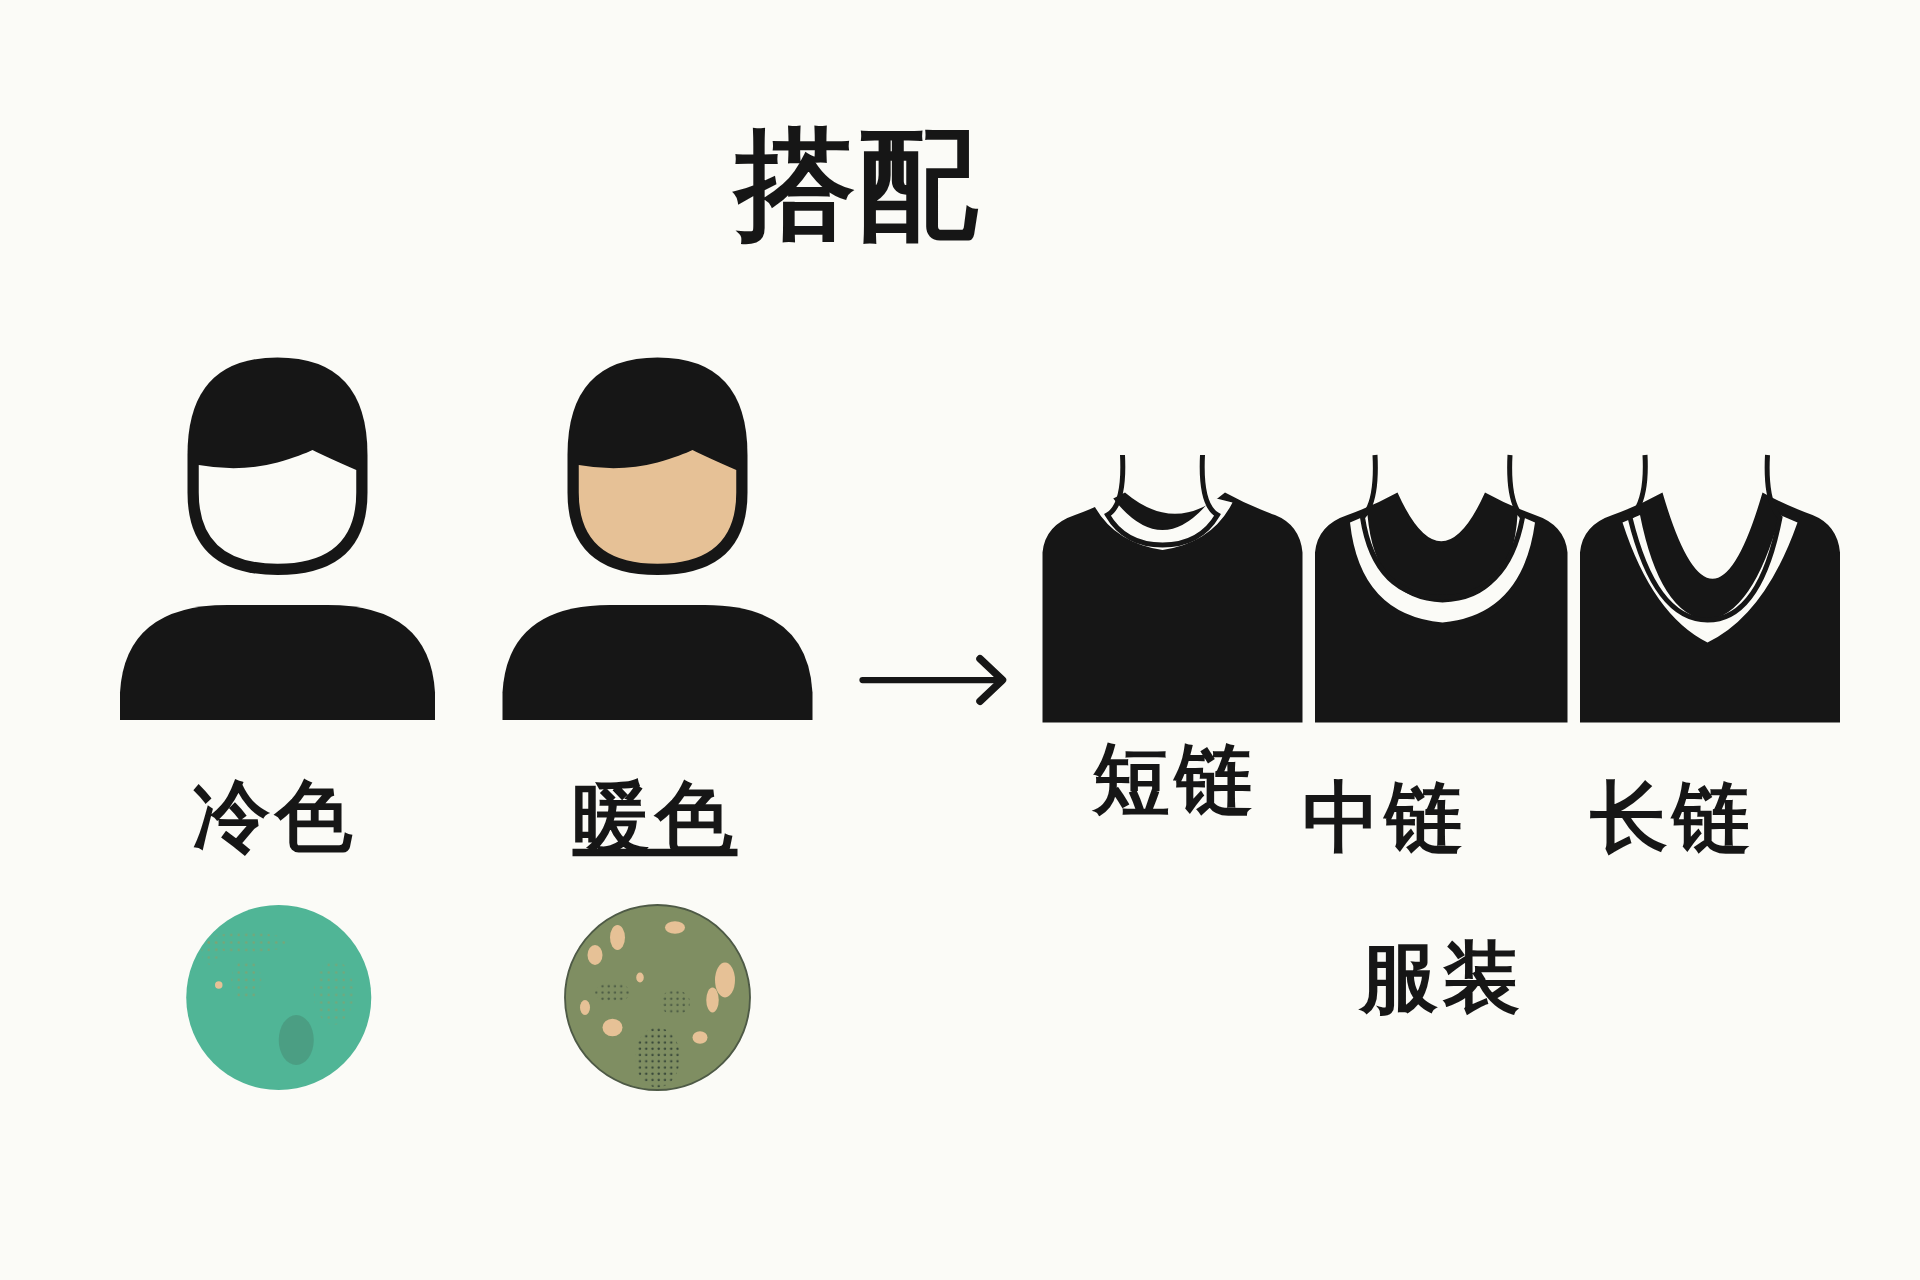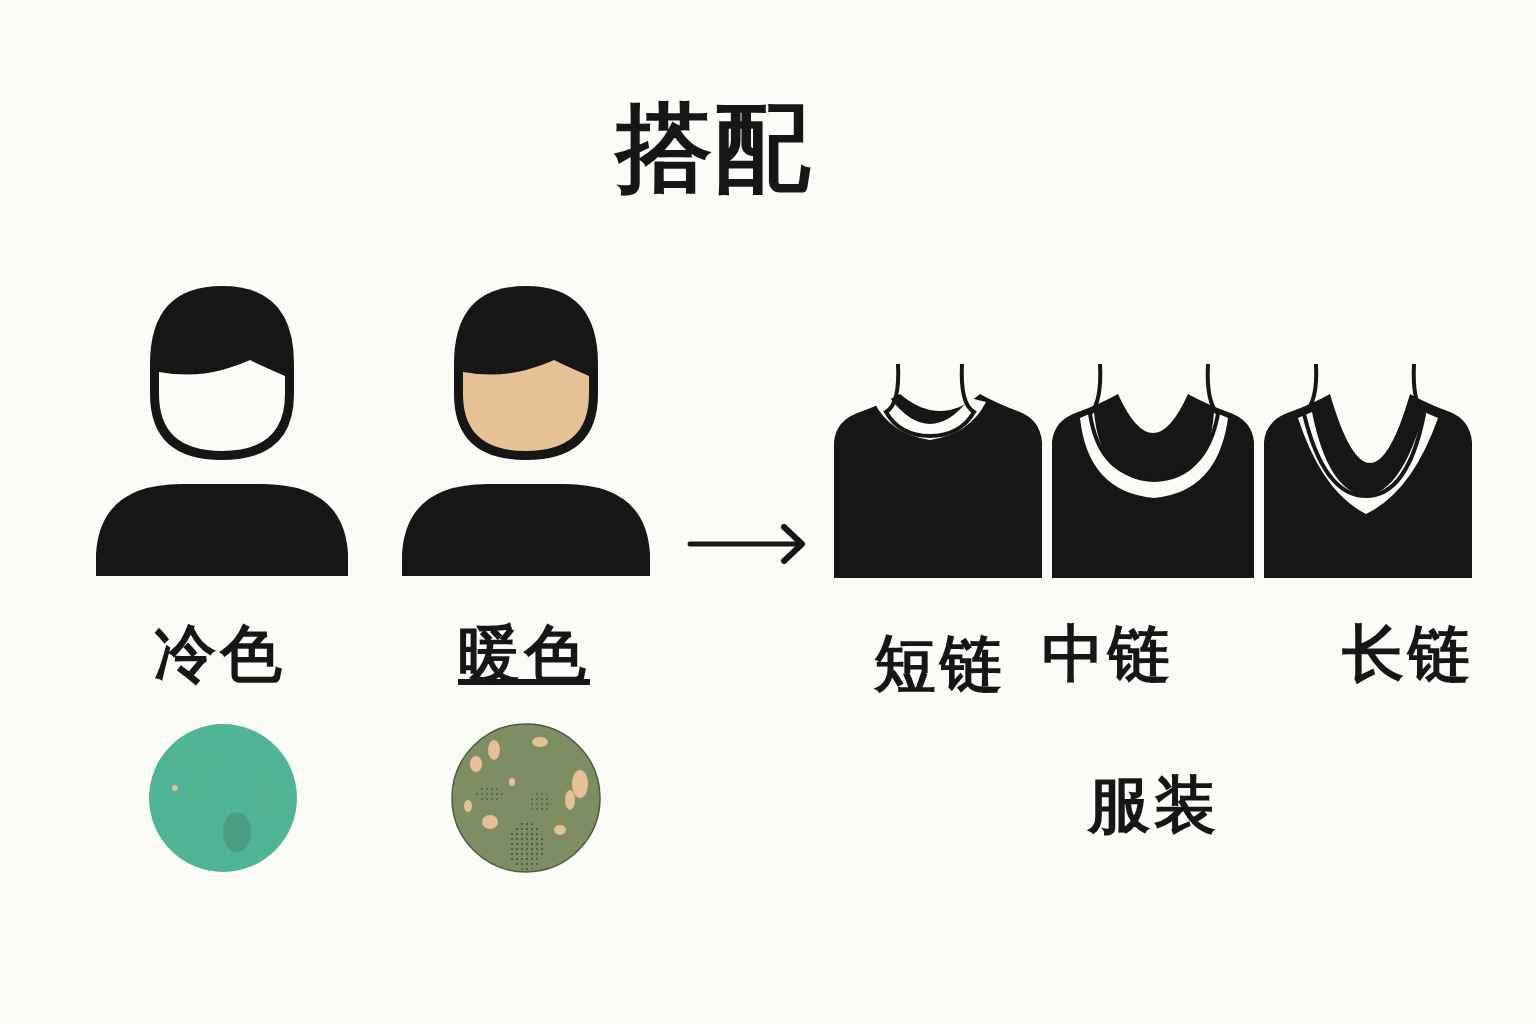--- a/index.html
+++ b/index.html
@@ -6,21 +6,21 @@
   body {
     width: 1536px; height: 1024px; overflow: hidden;
     background: #fbfbf7;
     font-family: "DejaVu Sans", "Liberation Sans", sans-serif;
     position: relative;
     color: #161616;
   }
   .abs { position: absolute; }
   .title {
     left: 0; width: 1372px; top: 88px; text-align: center;
-    font-size: 96px; font-weight: bold; letter-spacing: 2px; line-height: 120px; margin-left: 28px;
+    font-size: 96px; font-weight: bold; letter-spacing: 2px; line-height: 120px;
   }
   .label {
     font-size: 62px; font-weight: bold; text-align: center; line-height: 80px;
     letter-spacing: 4px;
   }
   svg { display: block; }
 </style>
 </head>
 <body>
 
@@ -67,23 +67,23 @@
   <svg width="212" height="218" viewBox="0 0 212 218">
     <path d="M2 216 L2 80 Q4 58 28 50 Q50 42 68 32 Q108 170 148 32 Q166 42 188 50 Q208 58 210 80 L210 216 Z" fill="#161616"></path>
     <path d="M36 56 Q60 130 104 152 Q150 130 176 56 L162 50 Q140 130 104 134 Q66 130 50 50 Z" fill="#fbfbf7"></path>
     <path d="M54 2 Q56 40 42 52 Q62 134 104 134 Q146 134 162 52 Q150 40 152 2" fill="none" stroke="#161616" stroke-width="4"></path>
   </svg>
 </div>
 
 <div class="abs label" style="left:120px; width:200px; top:614px;font-family:Liberation Serif, serif;">冷色</div>
 <div class="abs label" style="left:424px; width:200px; top:614px;text-decoration:underline;">暖色</div>
 
-<div class="abs label" style="left:840px; width:200px; top:624px;">短链</div>
+<div class="abs label" style="left:840px; width:200px; top:584px;">短链</div>
 <div class="abs label" style="left:1008px; width:200px; top:614px;">中链</div>
-<div class="abs label" style="left:1308px; width:200px; top:614px;">长链</div>
+<div class="abs label" style="left:1238px; width:200px; top:614px;">长链</div>
 
 <div class="abs" style="left:147px; top:722px;">
   <svg width="152" height="152" viewBox="0 0 152 152">
     <defs>
       <pattern id="dotsCool" width="6" height="6" patternUnits="userSpaceOnUse">
         <circle cx="2" cy="2" r="1" fill="#8a9e6a"></circle>
       </pattern>
     </defs>
     <circle cx="76" cy="76" r="74" fill="#50b596"></circle>
     <ellipse cx="50" cy="32" rx="34" ry="8" fill="url(#dotsCool)" opacity="0.7"></ellipse>
@@ -110,13 +110,13 @@
     <ellipse cx="40" cy="100" rx="8" ry="7" fill="#e6c196"></ellipse>
     <ellipse cx="110" cy="108" rx="6" ry="5" fill="#e6c196"></ellipse>
     <ellipse cx="18" cy="84" rx="4" ry="6" fill="#e6c196"></ellipse>
     <ellipse cx="62" cy="60" rx="3" ry="4" fill="#e6c196"></ellipse>
     <ellipse cx="76" cy="124" rx="18" ry="24" fill="url(#dotsWarm)"></ellipse>
     <ellipse cx="40" cy="72" rx="14" ry="8" fill="url(#dotsWarm)" opacity="0.7"></ellipse>
     <ellipse cx="90" cy="80" rx="12" ry="10" fill="url(#dotsWarm)" opacity="0.7"></ellipse>
   </svg>
 </div>
 
-<div class="abs label" style="left:1054px; width:200px; top:765px;text-align:center;">服装</div>
+<div class="abs label" style="left:1054px; width:200px; top:742px;text-align:center;">服装</div>
 
 </body></html>

